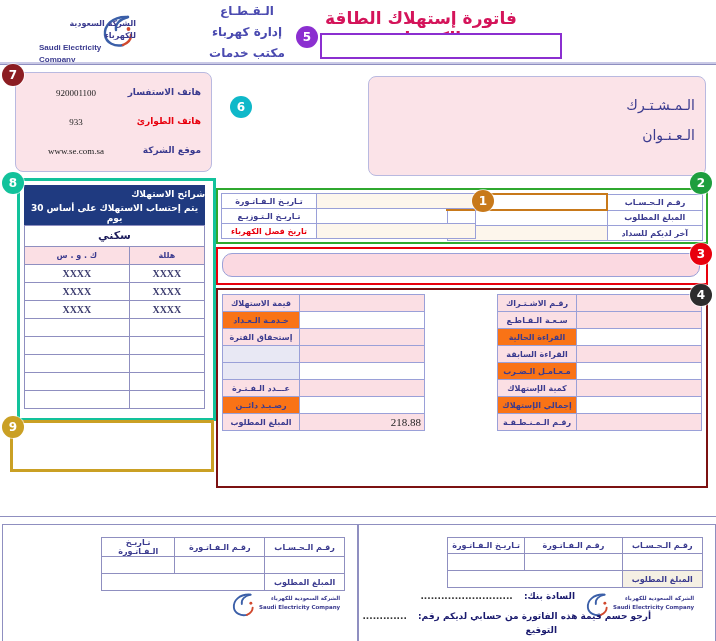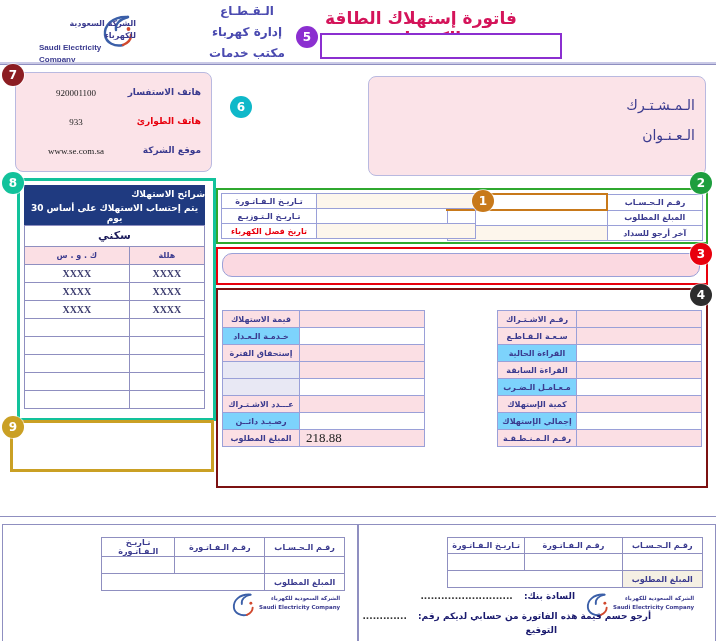--- a/index.html
+++ b/index.html
@@ -71,25 +71,25 @@
   .dtab{border-collapse:collapse;position:absolute;}
   .dtab td{border:1px solid #9aa0d8;height:14px;font-size:8px;padding:0 4px;}
   .dtab td.k{font-weight:bold;text-align:center;width:86px;background:#fff;}
   .dtab td.v{width:150px;}
 
   .redbar{position:absolute;left:216px;top:247px;width:488px;height:34px;border:2px solid #e8000d;}
   .redbar .inner{position:absolute;left:4px;top:4px;width:476px;height:22px;
         background:#fbd9e1;border:1px solid #9aa0d8;border-radius:10px;}
 
   .maroonwrap{position:absolute;left:216px;top:288px;width:488px;height:196px;border:2px solid #7c1111;}
-  .mtab{border-collapse:collapse;position:absolute;margin-top:16px;}
+  .mtab{border-collapse:collapse;position:absolute;}
   .mtab td{border:1px solid #9aa0d8;height:16px;font-size:8px;padding:0 3px;}
-  .mtab td.k{font-weight:bold;text-align:center;background:#7dd3fc;}
+  .mtab td.k{font-weight:bold;text-align:center;background:#f97316;}
   .mtab tr.alt td{background:#fbdfe4;}
-  .mtab td.num{font-family:"Liberation Serif",serif;font-size:13px;color:#222;text-align:left;
+  .mtab td.num{font-family:"Liberation Serif",serif;font-size:11px;color:#222;text-align:right;
                direction:ltr;padding-left:6px;}
 
   
   .stub-divider{position:absolute;left:0;top:516px;width:716px;height:1px;background:#8f8fc0;}
   .stub{position:absolute;top:524px;height:116px;border:1px solid #8f8fc0;background:#fff;}
   .stub.left{left:2px;width:354px;}
   .stub.right{left:358px;width:356px;}
   .stub table{border-collapse:collapse;position:absolute;}
   .stub table td{border:1px solid #8f8fc0;font-size:8px;font-weight:bold;
                  color:#3b3b8f;text-align:center;height:15px;padding:0 3px;}
@@ -214,21 +214,21 @@
       <tbody>
           <tr>
         <td class="k lbl ar">رقـم الـحـسـاب</td>
         <td class="v" style="border:2px solid #c8791a;"></td>
       </tr>
       <tr>
         <td class="k lbl ar">المبلغ المطلوب</td>
         <td class="v"></td>
       </tr>
       <tr>
-        <td class="k lbl ar">آخر أرجو للسداد</td>
+        <td class="k lbl ar">آخر لديكم للسداد</td>
         <td class="v pinkcell" style="background:#fdf6ec"></td>
       </tr>
     </tbody>
       </table>
 
     <table class="dtab" style="left:3px;top:3px;">
       <tbody>
           <tr>
         <td class="v" style="background:#fdf6ec"></td>
         <td class="k lbl ar">تـاريـخ الـفـاتـورة</td>
@@ -305,21 +305,21 @@
       <tr class="alt">
         <td class="v num"></td>
         <td class="k lbl ar" style="background:#e8e8f4"></td>
       </tr>
       <tr>
         <td class="v num"></td>
         <td class="k lbl ar" style="background:#e8e8f4"></td>
       </tr>
       <tr class="alt">
         <td class="v num"></td>
-        <td class="k lbl ar">عـــدد الاشـتـراك</td>
+        <td class="k lbl ar">عـــدد الـفـتـرة</td>
       </tr>
       <tr>
         <td class="v num"></td>
         <td class="k lbl ar">رصـيـد دائــن</td>
       </tr>
       <tr class="alt">
         <td class="v num">218.88</td>
         <td class="k lbl ar">المبلغ المطلوب</td>
       </tr>
     </tbody>

